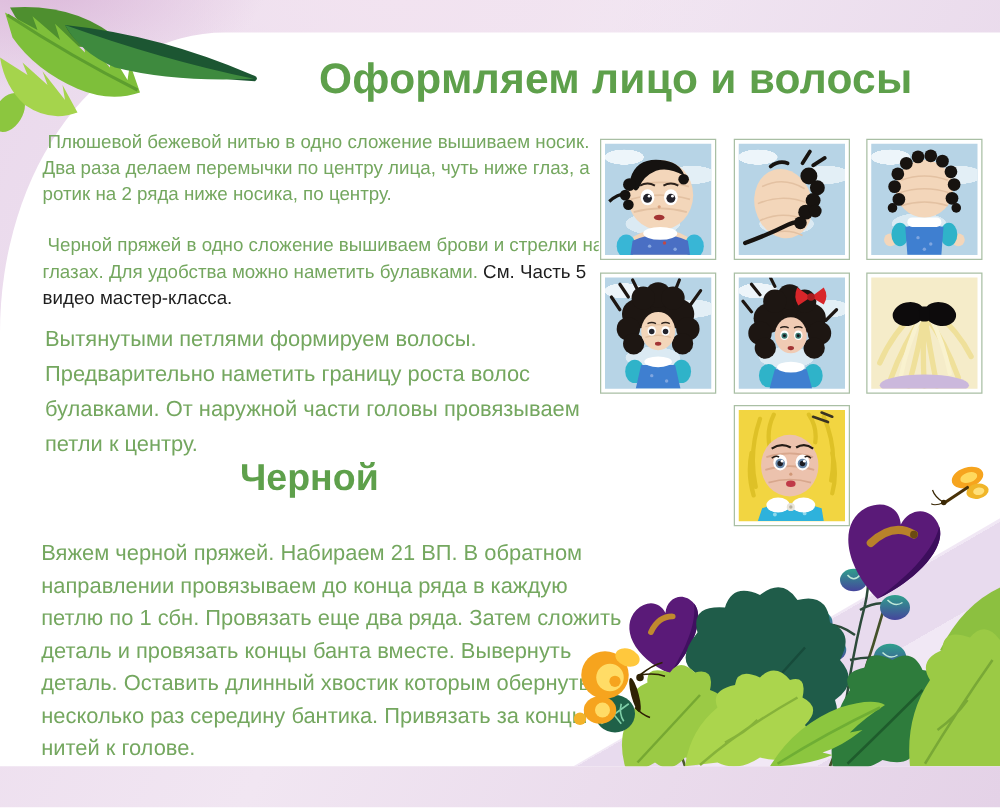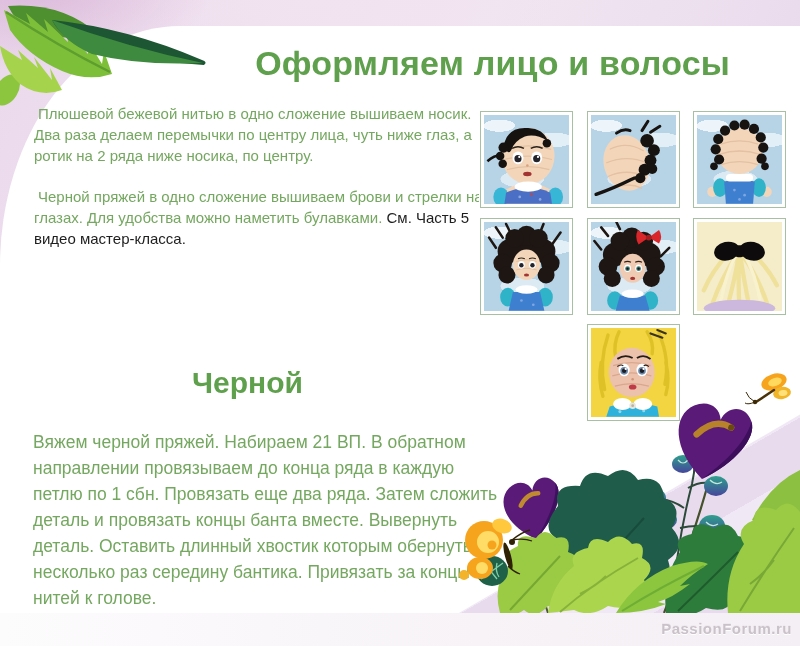--- a/index.html
+++ b/index.html
@@ -68,20 +68,21 @@
     <path d="M52 18 Q128 26 202 58 Q208 60 204 63 Q128 58 82 44 Q60 34 52 18 Z" fill="#1c5632"></path>
     <path d="M52 18 Q130 46 203 61 Q140 64 92 52 Q64 40 52 18 Z" fill="#3e8a3e"></path>
   </svg>
 
   <h1 class="title">Оформляем лицо и волосы</h1>
 
   <p class="p1">Плюшевой бежевой нитью в одно сложение вышиваем носик.  Два раза делаем перемычки по центру лица, чуть ниже глаз, а ротик на 2 ряда ниже носика, по центру.</p>
 
   <p class="p2"><span>Черной пряжей в одно сложение вышиваем брови и стрелки на глазах. Для удобства можно наметить булавками. </span><span class="blk">См. Часть 5 видео мастер-класса.</span></p>
 
+  <p class="p3">Вытянутыми петлями формируем волосы. Предварительно наметить границу роста волос булавками. От наружной части головы провязываем петли к центру.</p>
 
   <h2 class="h-bow">Черной</h2>
 
   <p class="p4">Вяжем черной пряжей. Набираем 21 ВП. В обратном направлении провязываем до конца ряда в каждую петлю по 1 сбн. Провязать еще два ряда. Затем сложить деталь и провязать концы банта вместе. Вывернуть деталь. Оставить длинный хвостик которым обернуть несколько раз середину бантика. Привязать за концы нитей к голове.</p>
 
   <div class="tile t1" aria-label="doll-face-hair-start">
     <div class="img">
         <svg viewBox="0 0 100 104">
       <ellipse cx="52" cy="48" rx="31" ry="33" fill="#f3d6ba"></ellipse>
       <path d="M25 40 Q52 32 79 40 M24 52 Q52 44 80 52 M27 64 Q52 57 77 64" stroke="#e3c1a2" fill="none" stroke-width="1.5"></path>
@@ -337,17 +338,14 @@
     <circle cx="42" cy="31" r="4.5" fill="#f6a41e"></circle>
     <ellipse cx="52" cy="12" rx="10" ry="7" transform="rotate(20 52 12)" fill="#ffc83d"></ellipse>
     <ellipse cx="30" cy="54" rx="13" ry="11" fill="#f6a41e"></ellipse>
     <circle cx="32" cy="54" r="6" fill="#ffdc66"></circle>
     <circle cx="14" cy="61" r="5" fill="#f3b32a"></circle>
     <ellipse cx="58" cy="42" rx="3" ry="14" transform="rotate(-15 58 42)" fill="#2e2104"></ellipse>
     <circle cx="62" cy="28" r="3" fill="#2e2104"></circle>
     <path d="M62 26 Q72 18 80 16 M62 26 Q74 24 82 27 M58 52 Q64 58 70 60" stroke="#2e2104" stroke-width="1.3" fill="none"></path>
   </svg>
 
-  <div class="bottom-strip">
-    <span class="watermark">PassionForum.ru</span>
-  </div>
 
 </div>
 
 </body></html>

